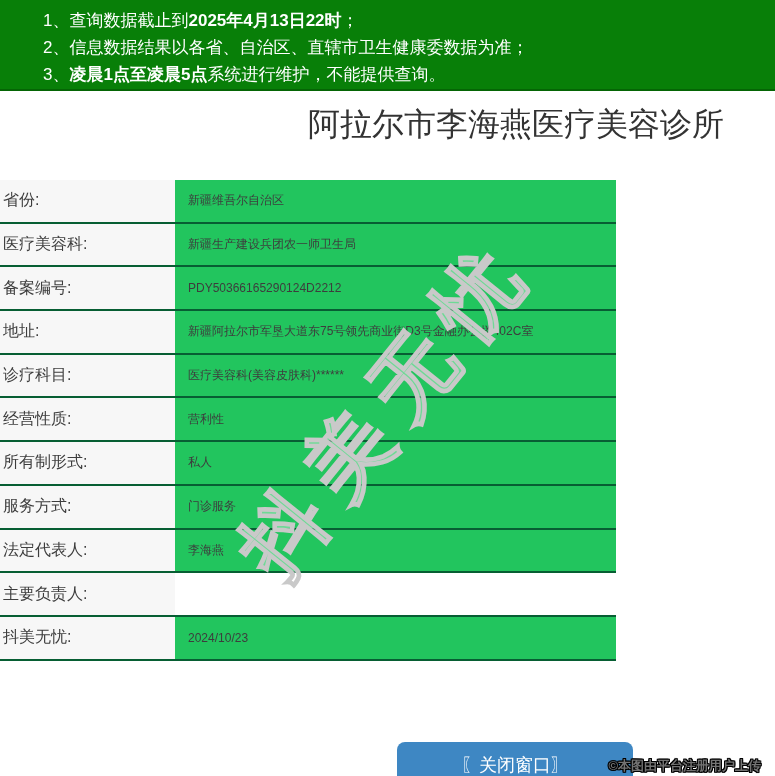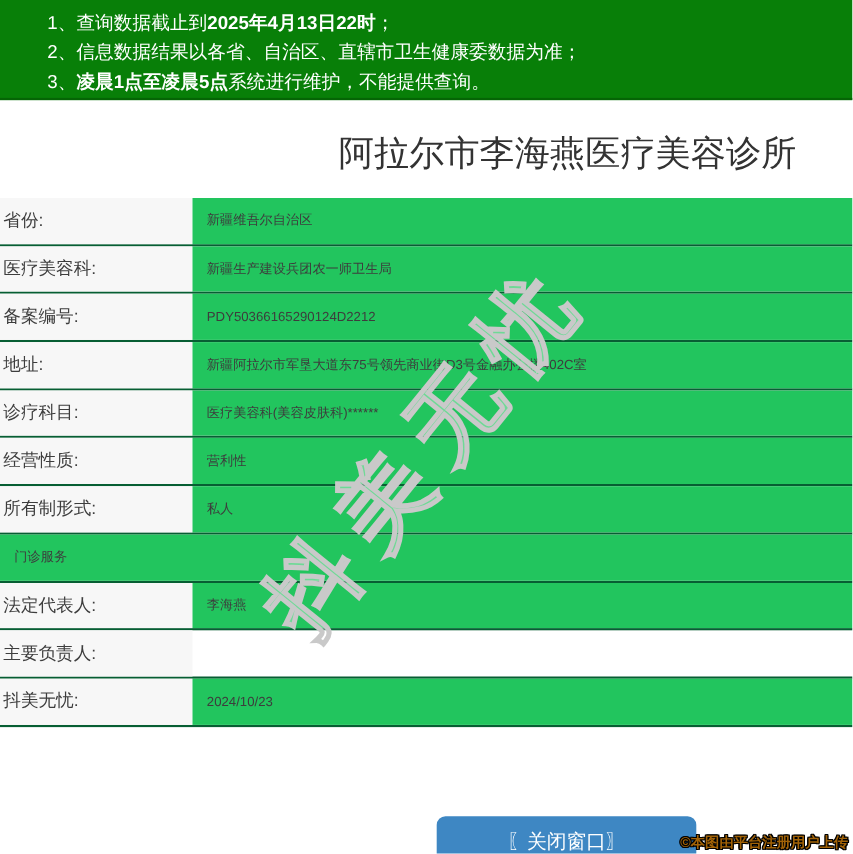--- a/index.html
+++ b/index.html
@@ -19,32 +19,32 @@
     color: #ffffff;
     font-size: 17px;
     line-height: 27px;
     padding: 7px 10px 0 43px;
   }
   .notice-line { white-space: nowrap; }
   .notice-line b { font-weight: 700; }
   
   .page-title {
     position: absolute;
-    top: 118px; left: 516px;
+    top: 103px; left: 516px;
     transform: translateX(-50%);
     white-space: nowrap;
     font-size: 32px;
     font-weight: 400;
     color: #333333;
   }
   
   .record-table {
     position: absolute;
     top: 180px; left: 0;
-    width: 775px;
+    width: 616px;
     z-index: 1;
   }
   .t-row {
     display: flex;
     height: 43.7px;
     border-bottom: 2px solid #075e33;
   }
   .t-label {
     width: 175px;
     background: #f7f7f7;
@@ -87,24 +87,24 @@
     border-radius: 8px;
     color: #ffffff;
     font-size: 18px;
     font-family: "Liberation Sans", "DejaVu Sans", sans-serif;
     cursor: pointer;
     z-index: 6;
   }
   
   .copyright {
     position: absolute;
-    right: 4px; bottom: 1px;
+    right: 14px; bottom: 1px;
     font-size: 13px;
     font-weight: 700;
-    color: #a16207;
+    color: #737373;
     text-shadow:
       -1px -1px 0 #000, 1px -1px 0 #000,
       -1px  1px 0 #000, 1px  1px 0 #000,
        0   -1px 0 #000, 0    1px 0 #000,
       -1px  0   0 #000, 1px  0   0 #000;
     z-index: 10;
     white-space: nowrap;
   }
 </style>
 </head>
@@ -141,20 +141,21 @@
   </div>
   <div class="t-row">
     <div class="t-label">经营性质:</div>
     <div class="t-value">营利性</div>
   </div>
   <div class="t-row">
     <div class="t-label">所有制形式:</div>
     <div class="t-value">私人</div>
   </div>
   <div class="t-row">
+    <div class="t-label">服务方式:</div>
     <div class="t-value">门诊服务</div>
   </div>
   <div class="t-row">
     <div class="t-label">法定代表人:</div>
     <div class="t-value">李海燕</div>
   </div>
   <div class="t-row">
     <div class="t-label">主要负责人:</div>
   </div>
   <div class="t-row">

